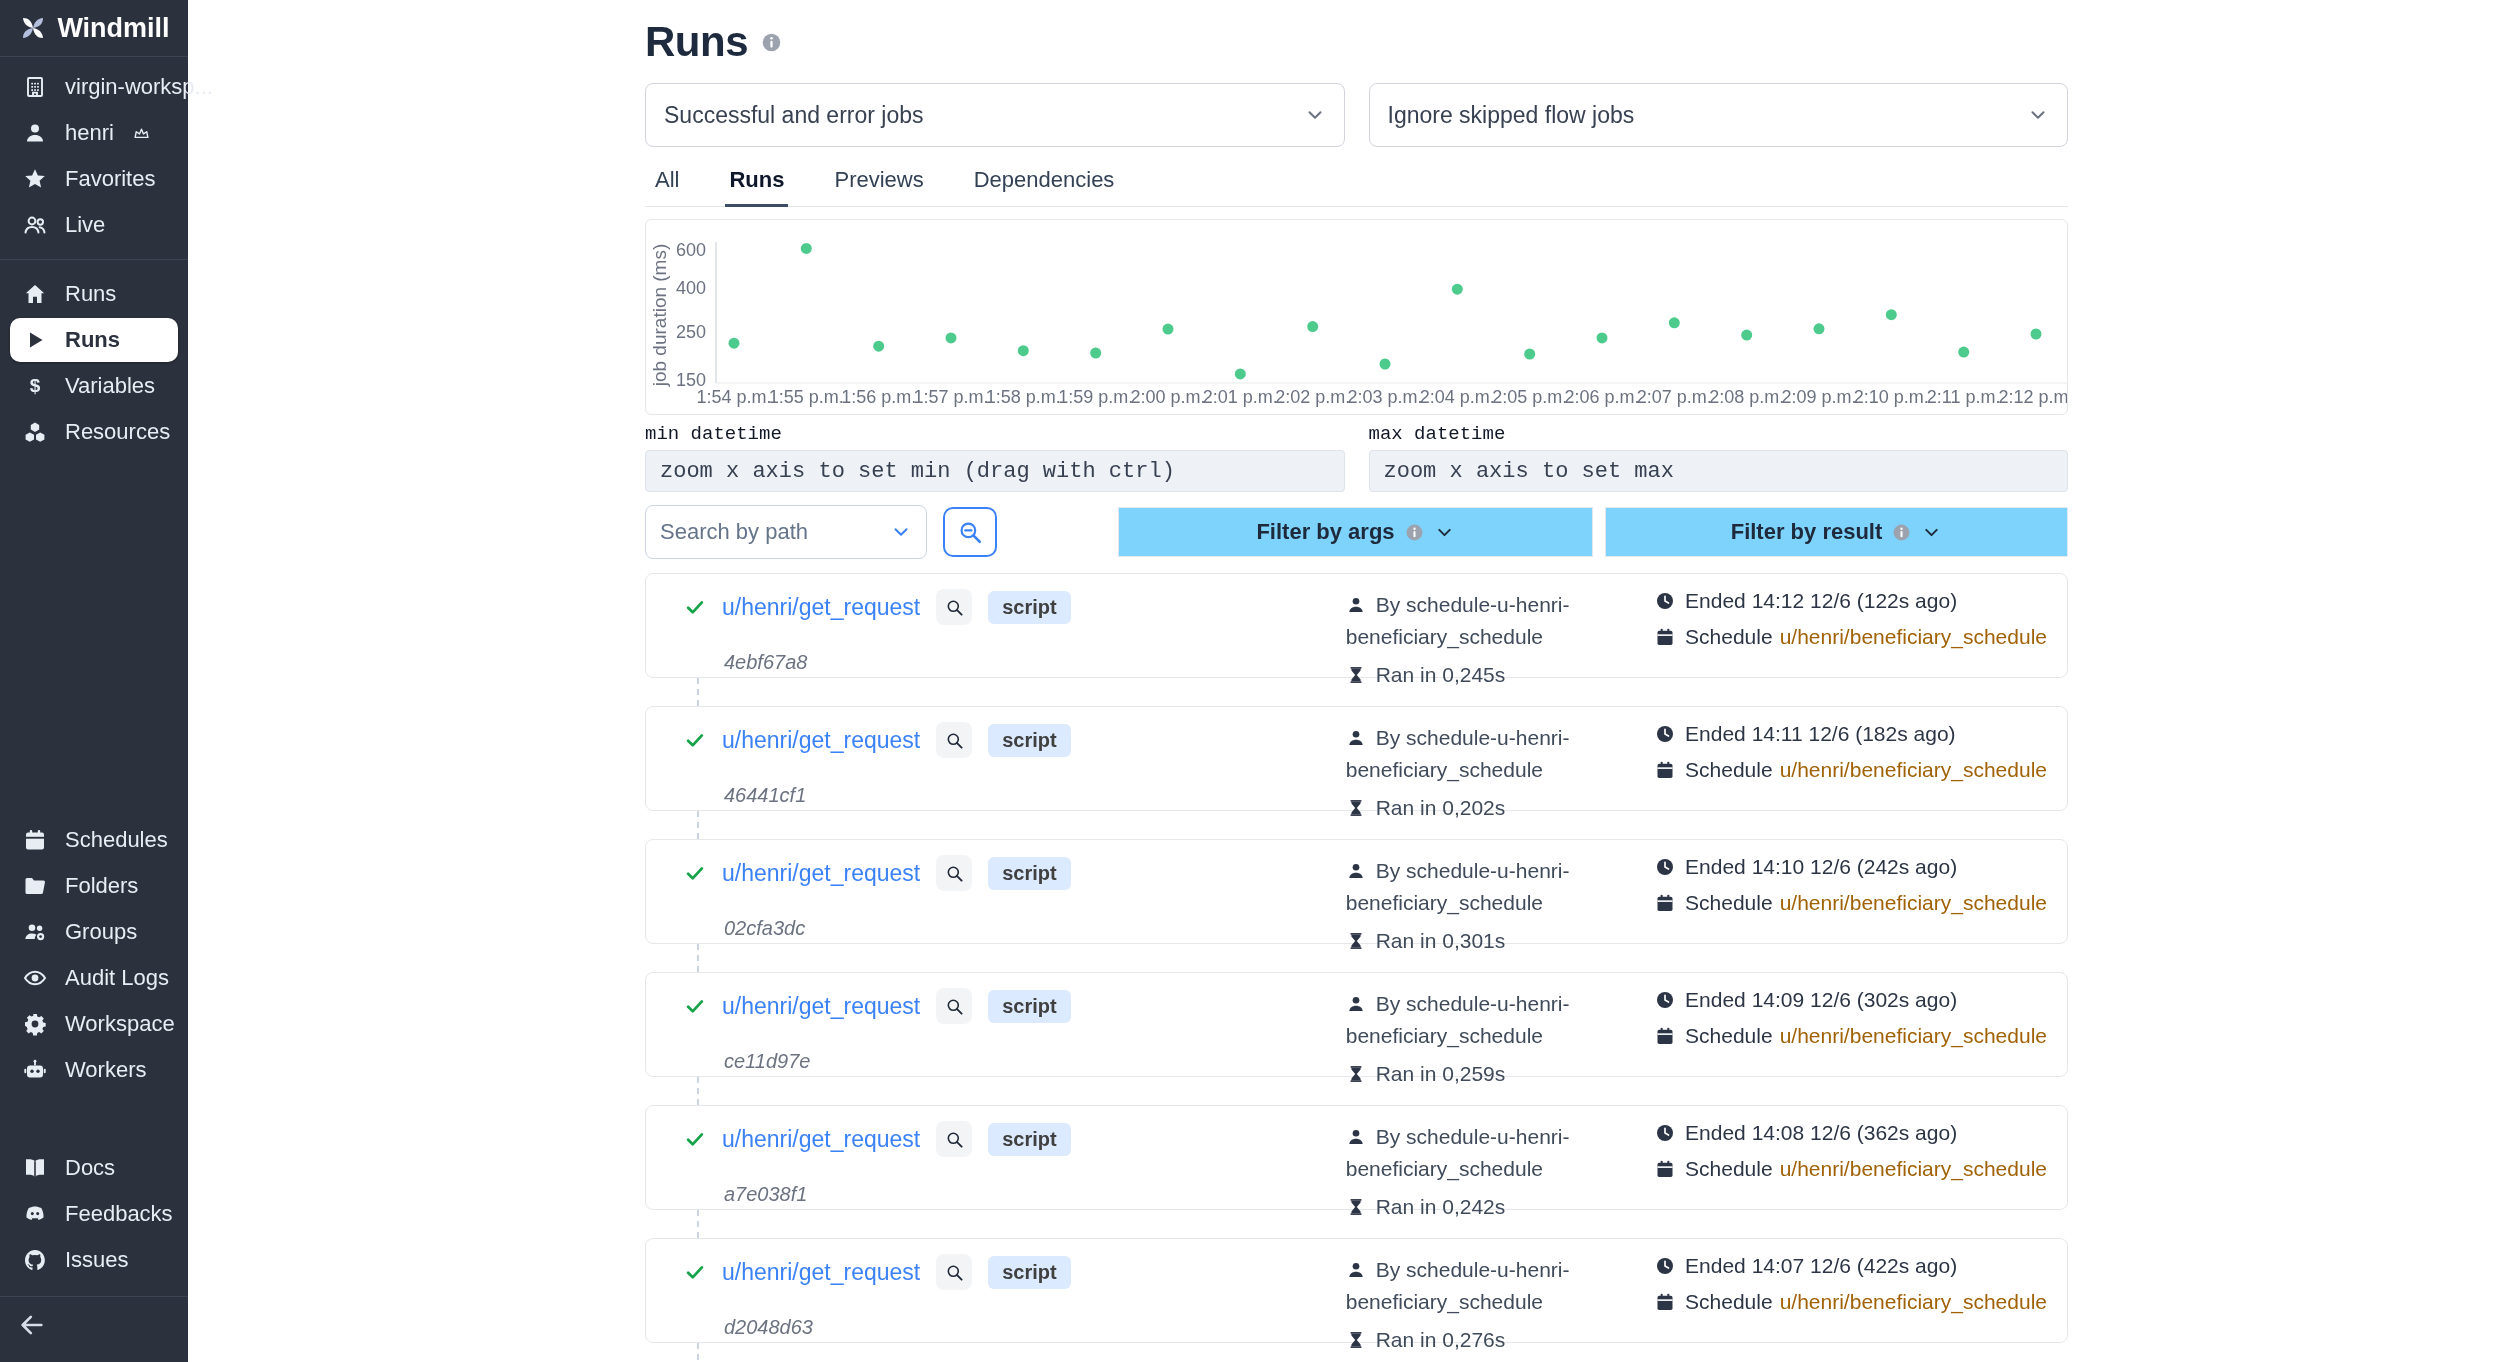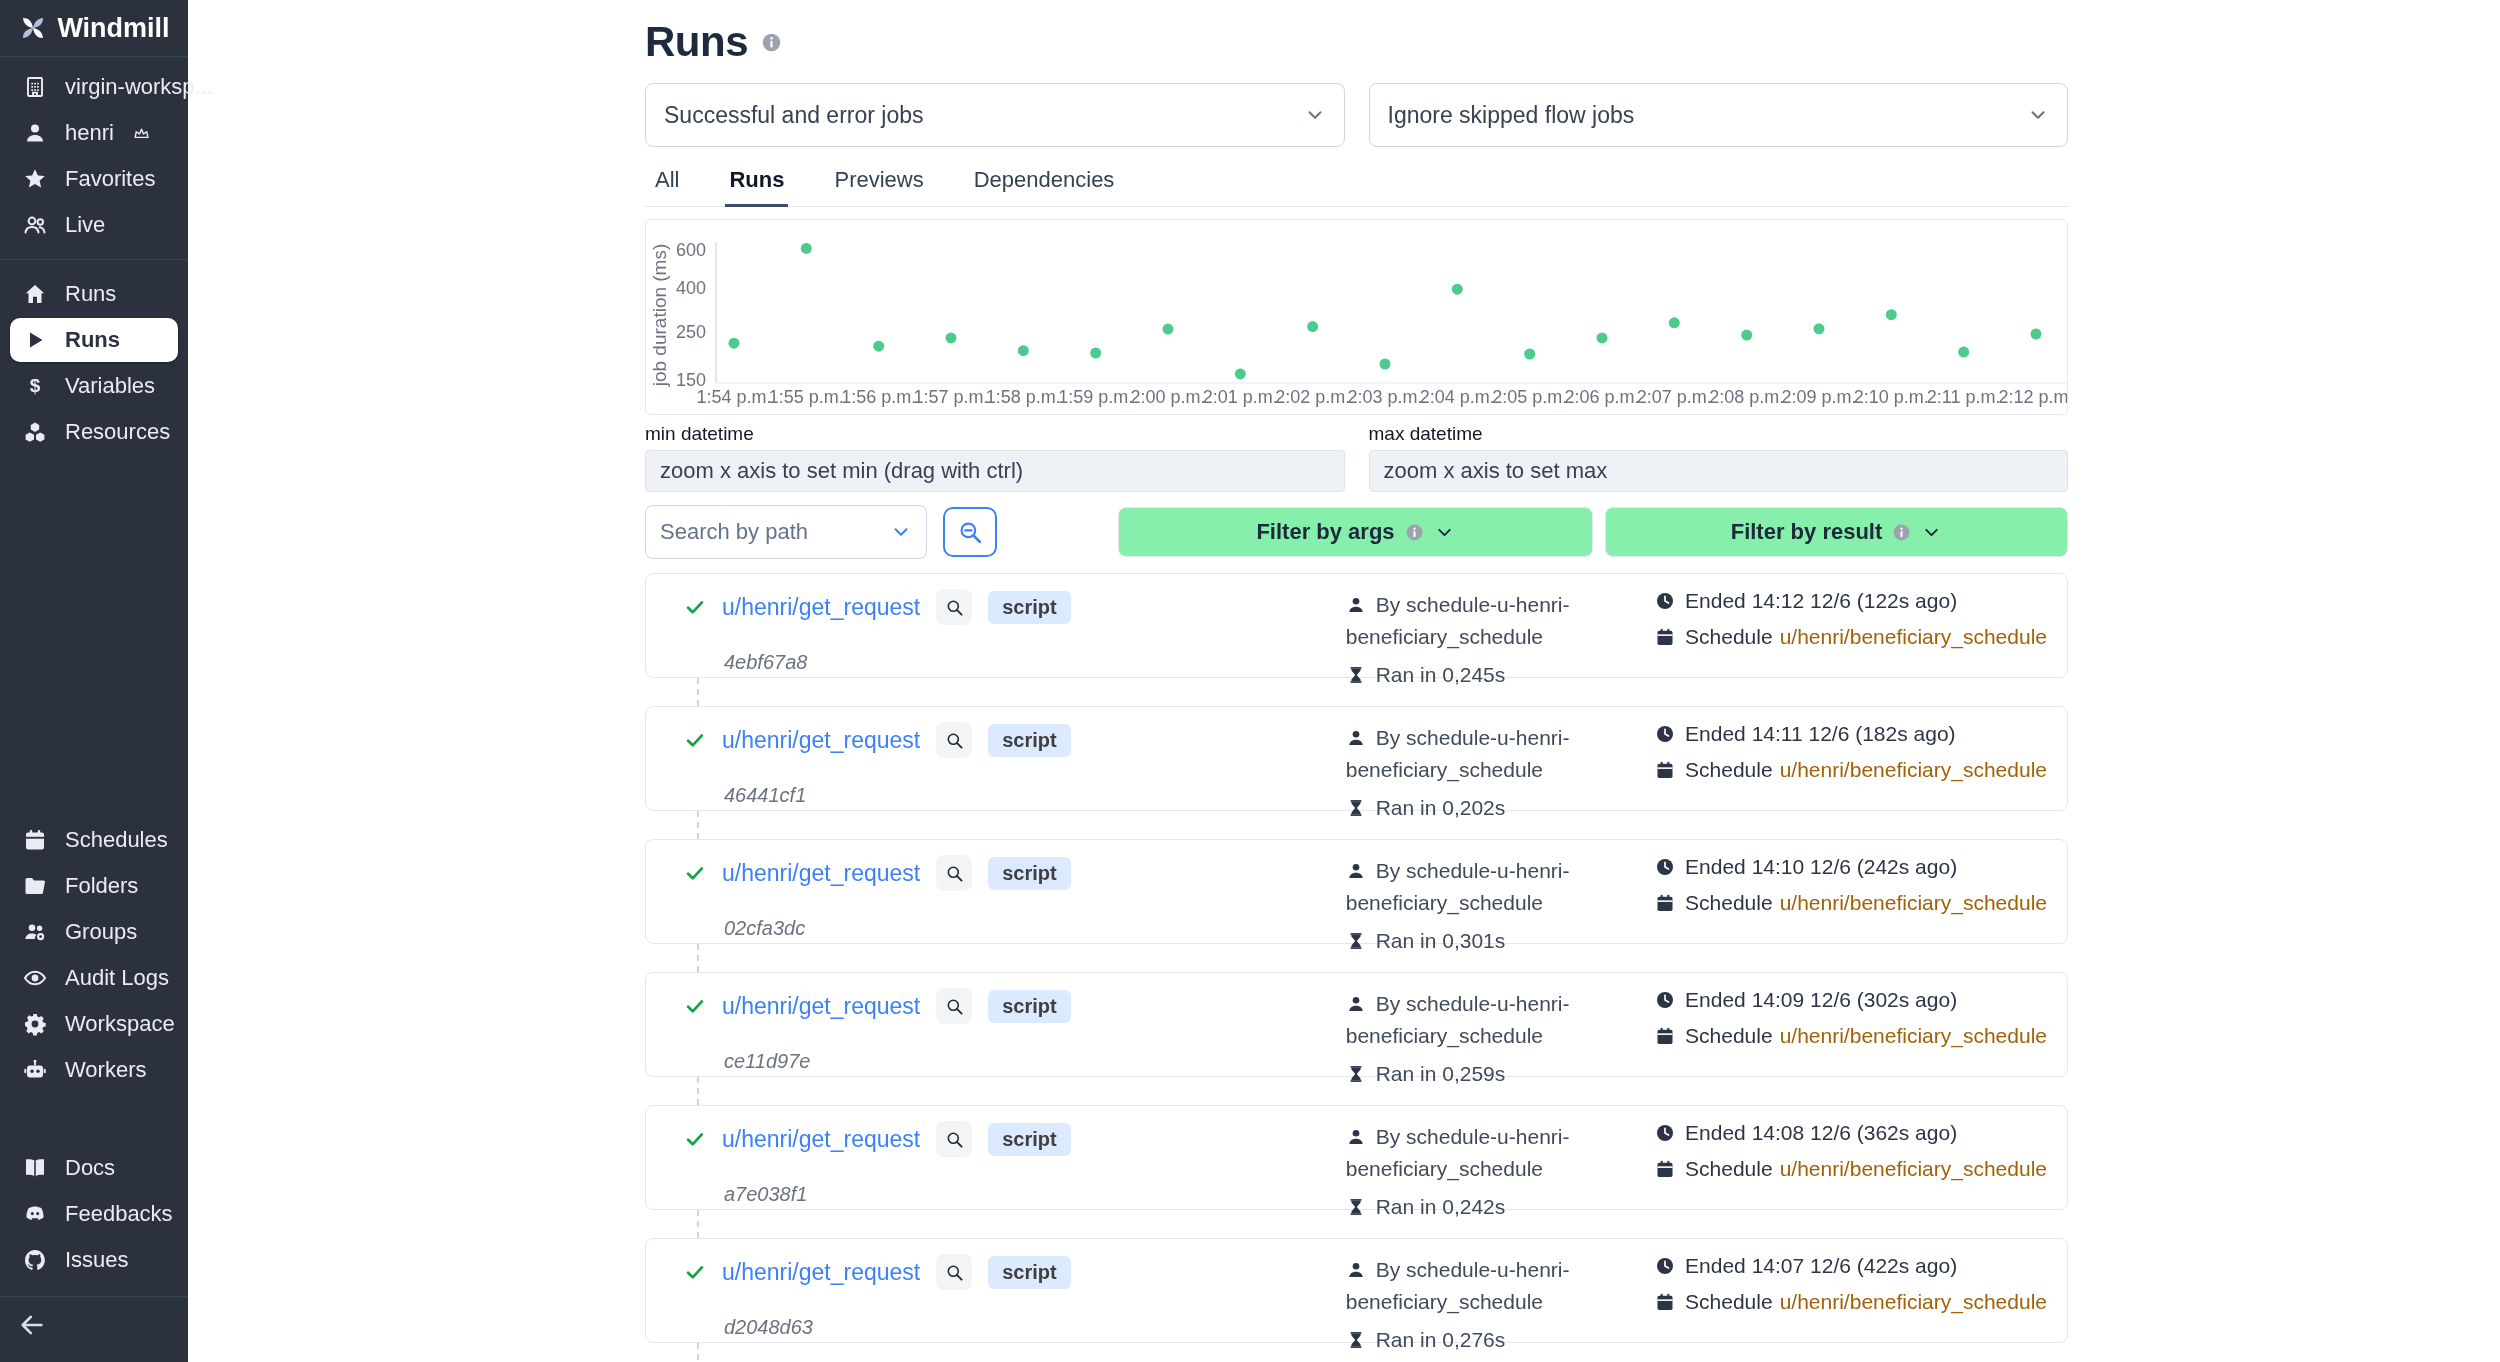--- a/index.html
+++ b/index.html
@@ -46,21 +46,21 @@
   }
   .select .icn { color:#6b7280; font-size:22px; }
 
   .tabs { display:flex; gap:42px; margin-top:10px; border-bottom:1px solid #e5e7eb; padding:0 6px; }
   .tab { font-size:22px; color:#33415. ; color:#334155; padding:10px 4px 11px; cursor:pointer; }
   .tab.active { color:#0f172a; font-weight:bold; border-bottom:3px solid #3c4c66; margin-bottom:-1px; }
 
   .chart-card { margin-top:12px; border:1px solid #e5e7eb; border-radius:6px; height:196px; overflow:hidden; background:#fff; }
 
   .dt-row { display:flex; gap:24px; margin-top:8px; }
-  .dt-col { flex:1; }
+  .dt-col { flex:1;font-family:Liberation Mono, monospace; }
   .dt-label { font-size:19px; color:#111827; margin-bottom:5px; }
   .dt-input {
     width:100%; height:42px; background:#eef1f5; border:1px solid #dde3ea; border-radius:4px;
     padding:16px 14px; font-size:22px; font-family:inherit; color:#374151;
   }
   .dt-input::placeholder { color:#374151; opacity:1; }
 
   .toolbar { display:flex; align-items:center; margin-top:13px; }
   .search-select {
     width:282px; height:54px; border:1px solid #cbd5e1; border-radius:8px; background:#fff;
@@ -68,21 +68,21 @@
     font-size:22px; color:#64748b; cursor:pointer;
   }
   .search-select .icn { color:#3b82f6; font-size:22px; }
   .search-btn {
     width:54px; height:50px; margin-left:16px; border:2px solid #3b82f6; border-radius:10px;
     background:#fff; color:#3b82f6; display:flex; align-items:center; justify-content:center;
     font-size:26px; cursor:pointer;
   }
   .toolbar-spacer { flex:1; }
   .filter-btn {
-    height:50px; border:1px solid #e2e8f0; border-radius:8px; background:#86efac;
+    height:50px; border:1px solid #e2e8f0; border-radius:0; background:#7dd3fc;
     display:flex; align-items:center; justify-content:center; gap:10px;
     font-size:22px; font-weight:bold; color:#1e293b; cursor:pointer;
   }
   .filter-btn .info { font-size:19px; }
   .filter-btn .chev { font-size:21px; color:#1e293b; }
   .fb-args { width:475px; }
   .fb-result { width:463px; margin-left:12px; }
 
   .runs { margin-top:14px; }
   .run-card {

